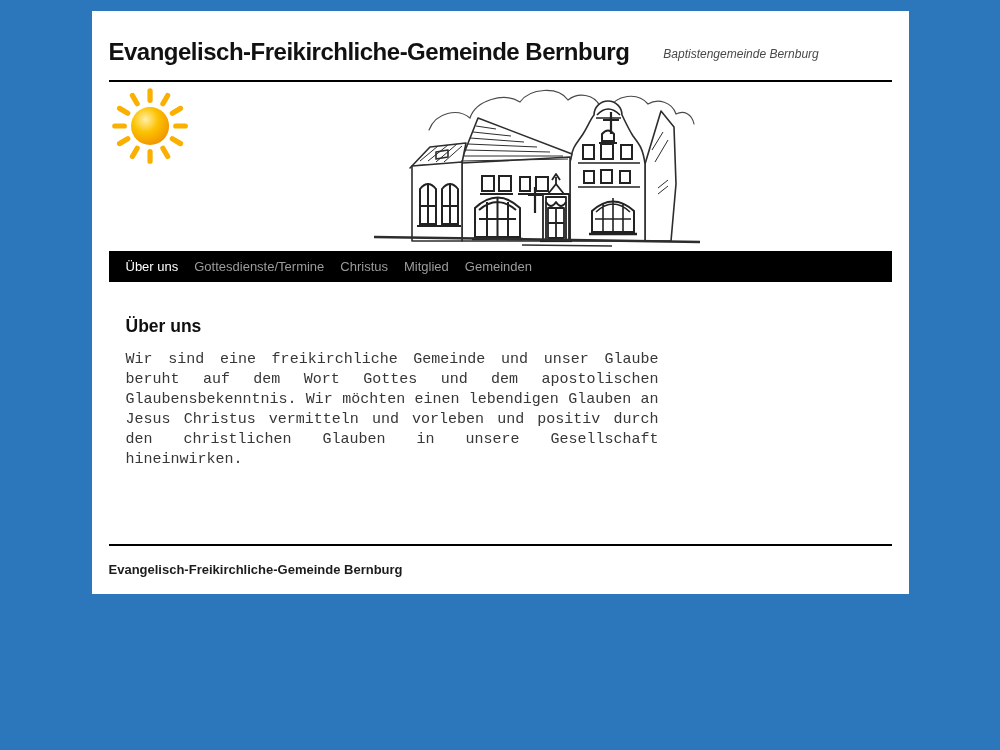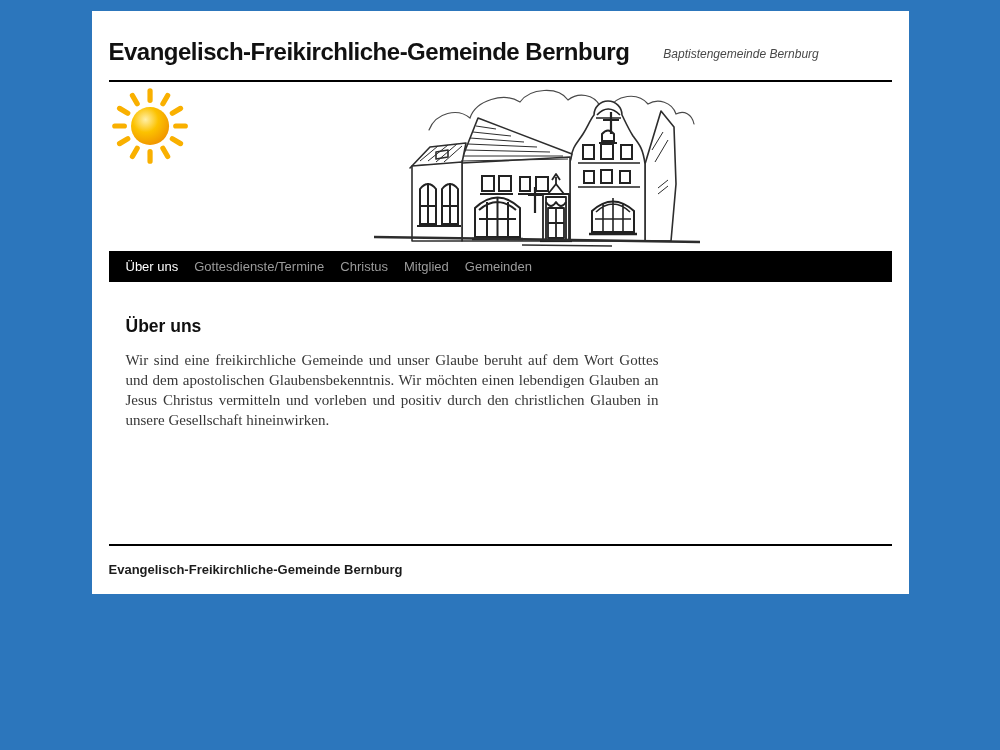--- a/index.html
+++ b/index.html
@@ -47,21 +47,21 @@
   }
   .main-nav a.active { color:#ffffff; }
   
   .content { height:262px; padding:0 17px; }
   .page-heading {
     margin:0; padding-top:34px;
     font-size:17.5px; font-weight:bold; color:#101010;
   }
   .content p {
     width:533px; margin:13px 0 0;
-    font-family:Liberation Serif, serif;
+    font-family:Liberation Mono, monospace;
     font-size:15px; line-height:20px; text-align:justify;
     color:#373737;
   }
   .content p + p { margin-top:20px; }
   
   .site-footer { border-top:2px solid #000; padding-top:16px; }
   .footer-site-name {
     font-size:13px; font-weight:bold; color:#1c1c1c; cursor:pointer;
   }
 </style>

